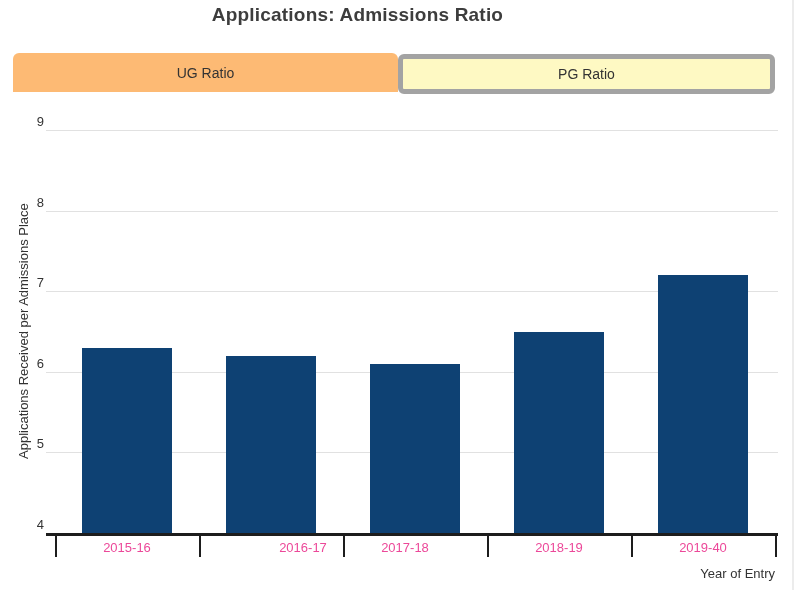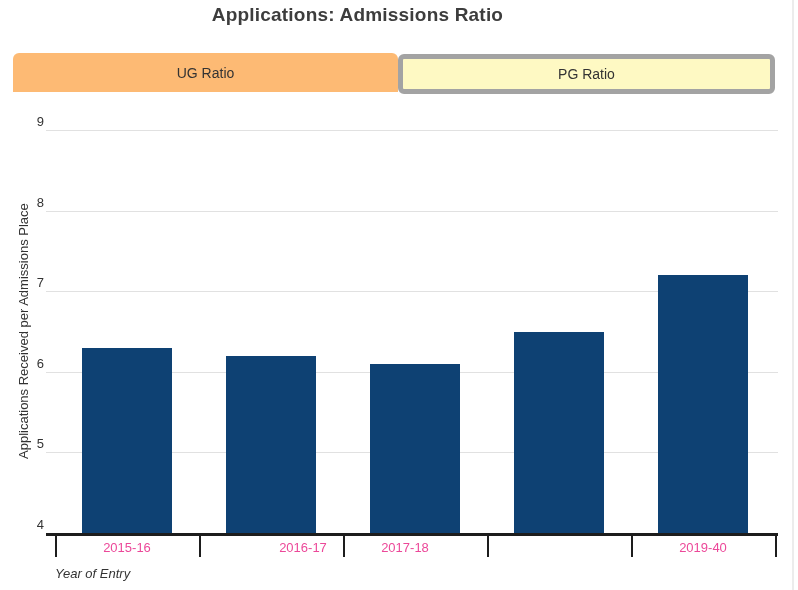--- a/index.html
+++ b/index.html
@@ -39,22 +39,22 @@
     font-size:13px; color:#333; line-height:13px;
   }
   .bar { position:absolute; background:#0e4173; }
   .axis-line { position:absolute; left:46px; top:533px; width:732px; height:3px; background:#1d1d1d; }
   .xtick { position:absolute; top:536px; width:2px; height:21px; background:#1d1d1d; }
   .xtick-label {
     position:absolute; top:540px; width:144px; text-align:center;
     font-size:13px; color:#ec4899;
   }
   .xlabel {
-    position:absolute; left:55px; top:566px; width:720px; text-align:left;
-    font-size:13px; color:#333;font-style:italic;
+    position:absolute; left:55px; top:566px; width:720px; text-align:right;
+    font-size:13px; color:#333;
   }
   .right-line { position:absolute; right:4px; top:0; width:2px; height:590px; background:#ececec; }
 </style>
 </head>
 <body>
 
 <div>
   <h1 class="title">Applications: Admissions Ratio</h1>
 
   <div>
@@ -76,20 +76,21 @@
       <div class="ytick-label" style="top: 195.6px;">8</div>
       <div class="gridline" style="top: 130px; background: rgb(225, 225, 225);"></div>
       <div class="ytick-label" style="top: 115px;">9</div>
       <div class="bar" style="left: 82px; top: 347.62px; width: 90px; height: 185.38px; background: rgb(14, 65, 115);"></div>
       <div class="xtick-label" style="left: 55px;">2015-16</div>
       <div class="bar" style="left: 226px; top: 355.68px; width: 90px; height: 177.32px; background: rgb(14, 65, 115);"></div>
       <div class="xtick-label" style="left: 199px; margin-left: 32px;">2016-17</div>
       <div class="bar" style="left: 370px; top: 363.74px; width: 90px; height: 169.26px; background: rgb(14, 65, 115);"></div>
       <div class="xtick-label" style="left: 333px;">2017-18</div>
       <div class="bar" style="left: 514px; top: 331.5px; width: 90px; height: 201.5px; background: rgb(14, 65, 115);"></div>
+      <div class="xtick-label" style="left: 487px;">2018-19</div>
       <div class="bar" style="left: 658px; top: 275.08px; width: 90px; height: 257.92px; background: rgb(14, 65, 115);"></div>
       <div class="xtick-label" style="left: 631px;">2019-40</div>
       <div class="xtick" style="left: 55px; background: rgb(29, 29, 29);"></div>
       <div class="xtick" style="left: 199px; background: rgb(29, 29, 29);"></div>
       <div class="xtick" style="left: 343px; background: rgb(29, 29, 29);"></div>
       <div class="xtick" style="left: 487px; background: rgb(29, 29, 29);"></div>
       <div class="xtick" style="left: 631px; background: rgb(29, 29, 29);"></div>
       <div class="xtick" style="left: 775px; background: rgb(29, 29, 29);"></div>
     </div>
 

